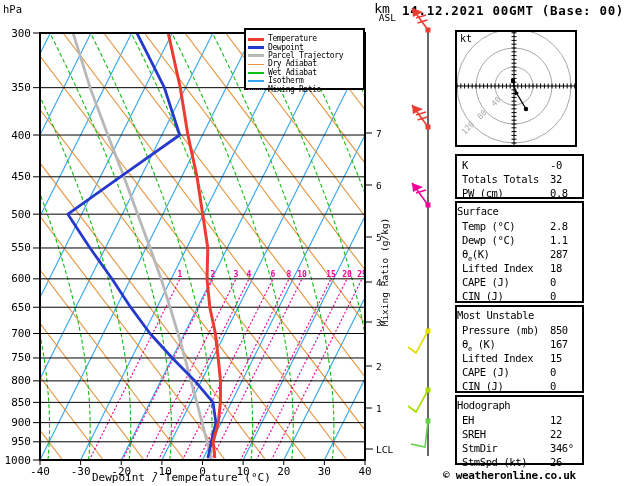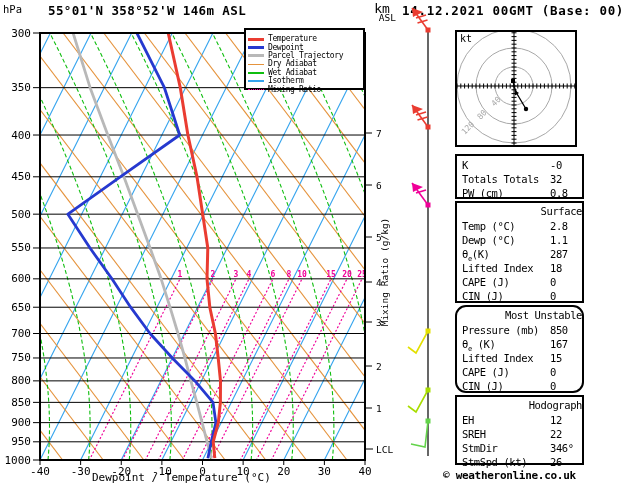--- a/index.html
+++ b/index.html
@@ -19,29 +19,28 @@
   #copyright{left:443px;top:469px;font-size:11px;font-weight:bold;letter-spacing:-.3px;z-index:1;}
   #legend{position:absolute;left:244px;top:28px;width:121px;height:62px;background:#fff;
           border:2px solid #000;box-sizing:border-box;z-index:5;padding-top:5px;}
   .lgrow{height:8.4px;display:flex;align-items:center;}
   .lgsample{width:16px;margin-left:2px;margin-right:4px;flex:0 0 16px;}
   .lgtext{font-size:8px;letter-spacing:-.4px;white-space:pre;line-height:8px;}
   .panel{position:absolute;left:455px;width:129px;border:2px solid #000;box-sizing:border-box;
          background:#fff;z-index:4;padding-top:2px;}
   .prow{position:relative;height:14px;line-height:14px;font-size:10.5px;letter-spacing:-.4px;white-space:pre;padding-left:5px;}
   .prow .val{position:absolute;left:93px;top:0;}
-  .phead{height:14px;line-height:13px;font-size:10.5px;text-align:right;letter-spacing:-.4px;}
+  .phead{height:14px;line-height:13px;font-size:10.5px;text-align:left;letter-spacing:-.4px;}
   sub{font-size:7px;}
 </style>
 </head>
 <body>
 
 <div id="stage">
   <div class="lbl" id="hpa">hPa</div>
-  <div class="lbl" id="title">55°01'N 358°52'W 146m ASL</div>
   <div class="lbl" id="datelbl">14.12.2021 00GMT (Base: 00)</div>
   <div class="lbl" id="kmu">km</div>
   <div class="lbl" id="aslu">ASL</div>
   <div class="lbl" id="xaxlbl">Dewpoint / Temperature (°C)</div>
   <div class="lbl" id="mixlbl">Mixing Ratio (g/kg)</div>
   <div class="lbl" id="lcl">LCL</div>
   <div class="lbl" id="ktlbl">kt</div>
   <div class="lbl" id="copyright">© weatheronline.co.uk</div>
 
   <svg id="gfx" width="629" height="486">
@@ -377,21 +376,21 @@
       </div>
       <div class="panel" style="top: 201px; height: 102px;">
         <div class="phead">Surface</div>
         <div class="prow"><span>Temp (°C)</span><span class="val">2.8</span></div>
         <div class="prow"><span>Dewp (°C)</span><span class="val">1.1</span></div>
         <div class="prow"><span>θ<sub>e</sub>(K)</span><span class="val">287</span></div>
         <div class="prow"><span>Lifted Index</span><span class="val">18</span></div>
         <div class="prow"><span>CAPE (J)</span><span class="val">0</span></div>
         <div class="prow"><span>CIN (J)</span><span class="val">0</span></div>
       </div>
-      <div class="panel" style="top: 305px; height: 88px; border-radius: 11px;">
+      <div class="panel" style="top: 305px; height: 88px;">
         <div class="phead">Most Unstable</div>
         <div class="prow"><span>Pressure (mb)</span><span class="val">850</span></div>
         <div class="prow"><span>θ<sub>e</sub> (K)</span><span class="val">167</span></div>
         <div class="prow"><span>Lifted Index</span><span class="val">15</span></div>
         <div class="prow"><span>CAPE (J)</span><span class="val">0</span></div>
         <div class="prow"><span>CIN (J)</span><span class="val">0</span></div>
       </div>
       <div class="panel" style="top: 395px; height: 70px;">
         <div class="phead">Hodograph</div>
         <div class="prow"><span>EH</span><span class="val">12</span></div>

